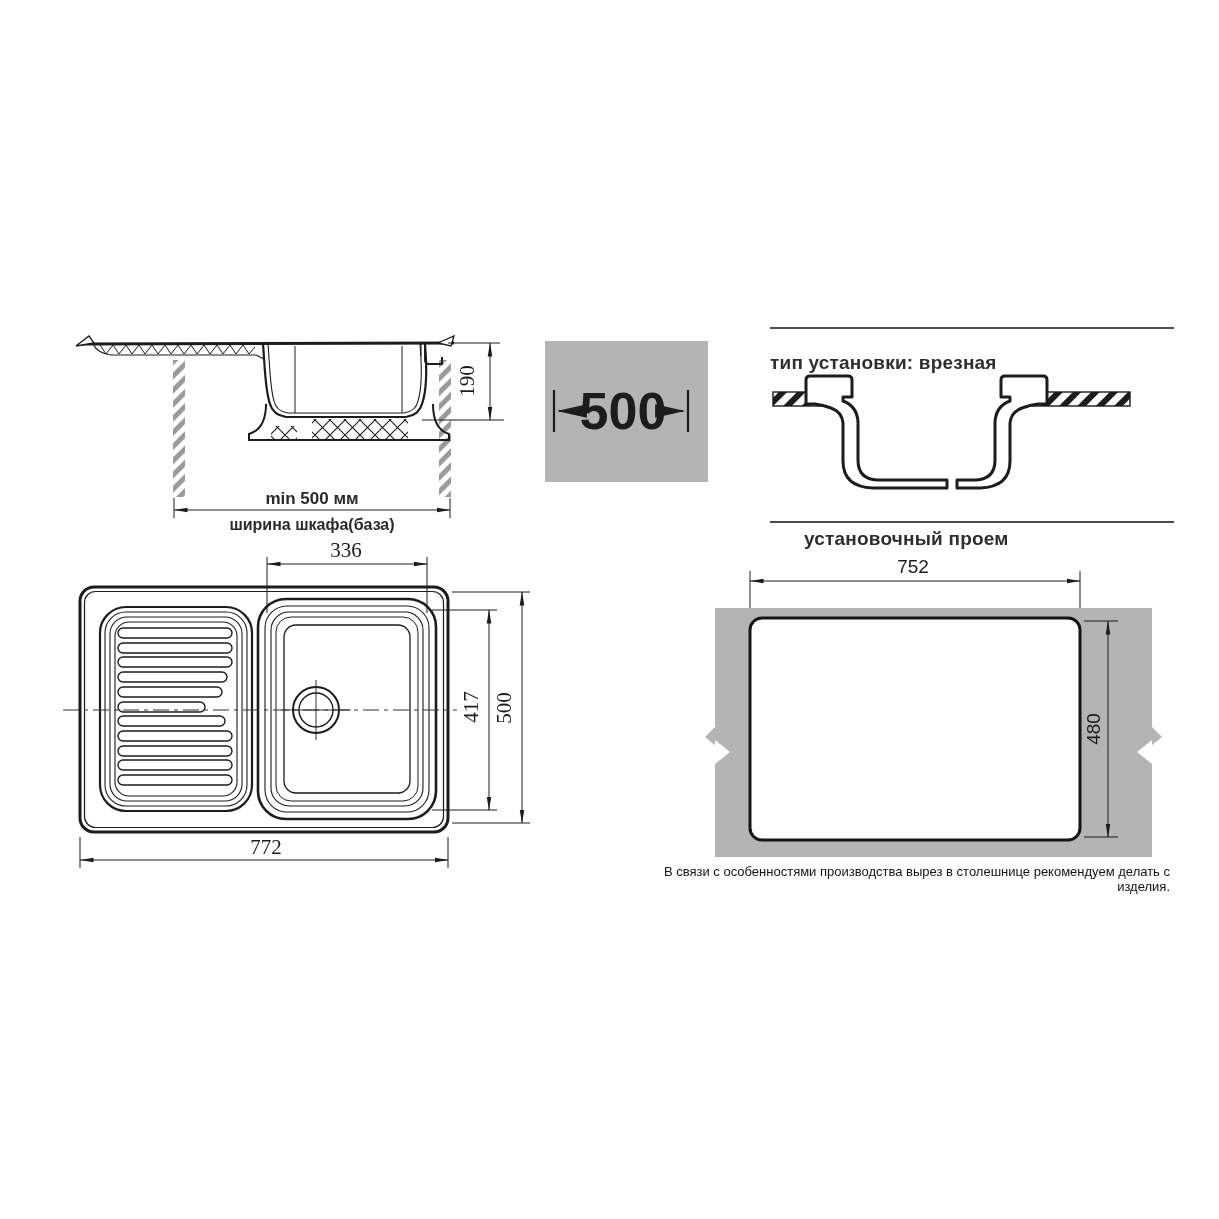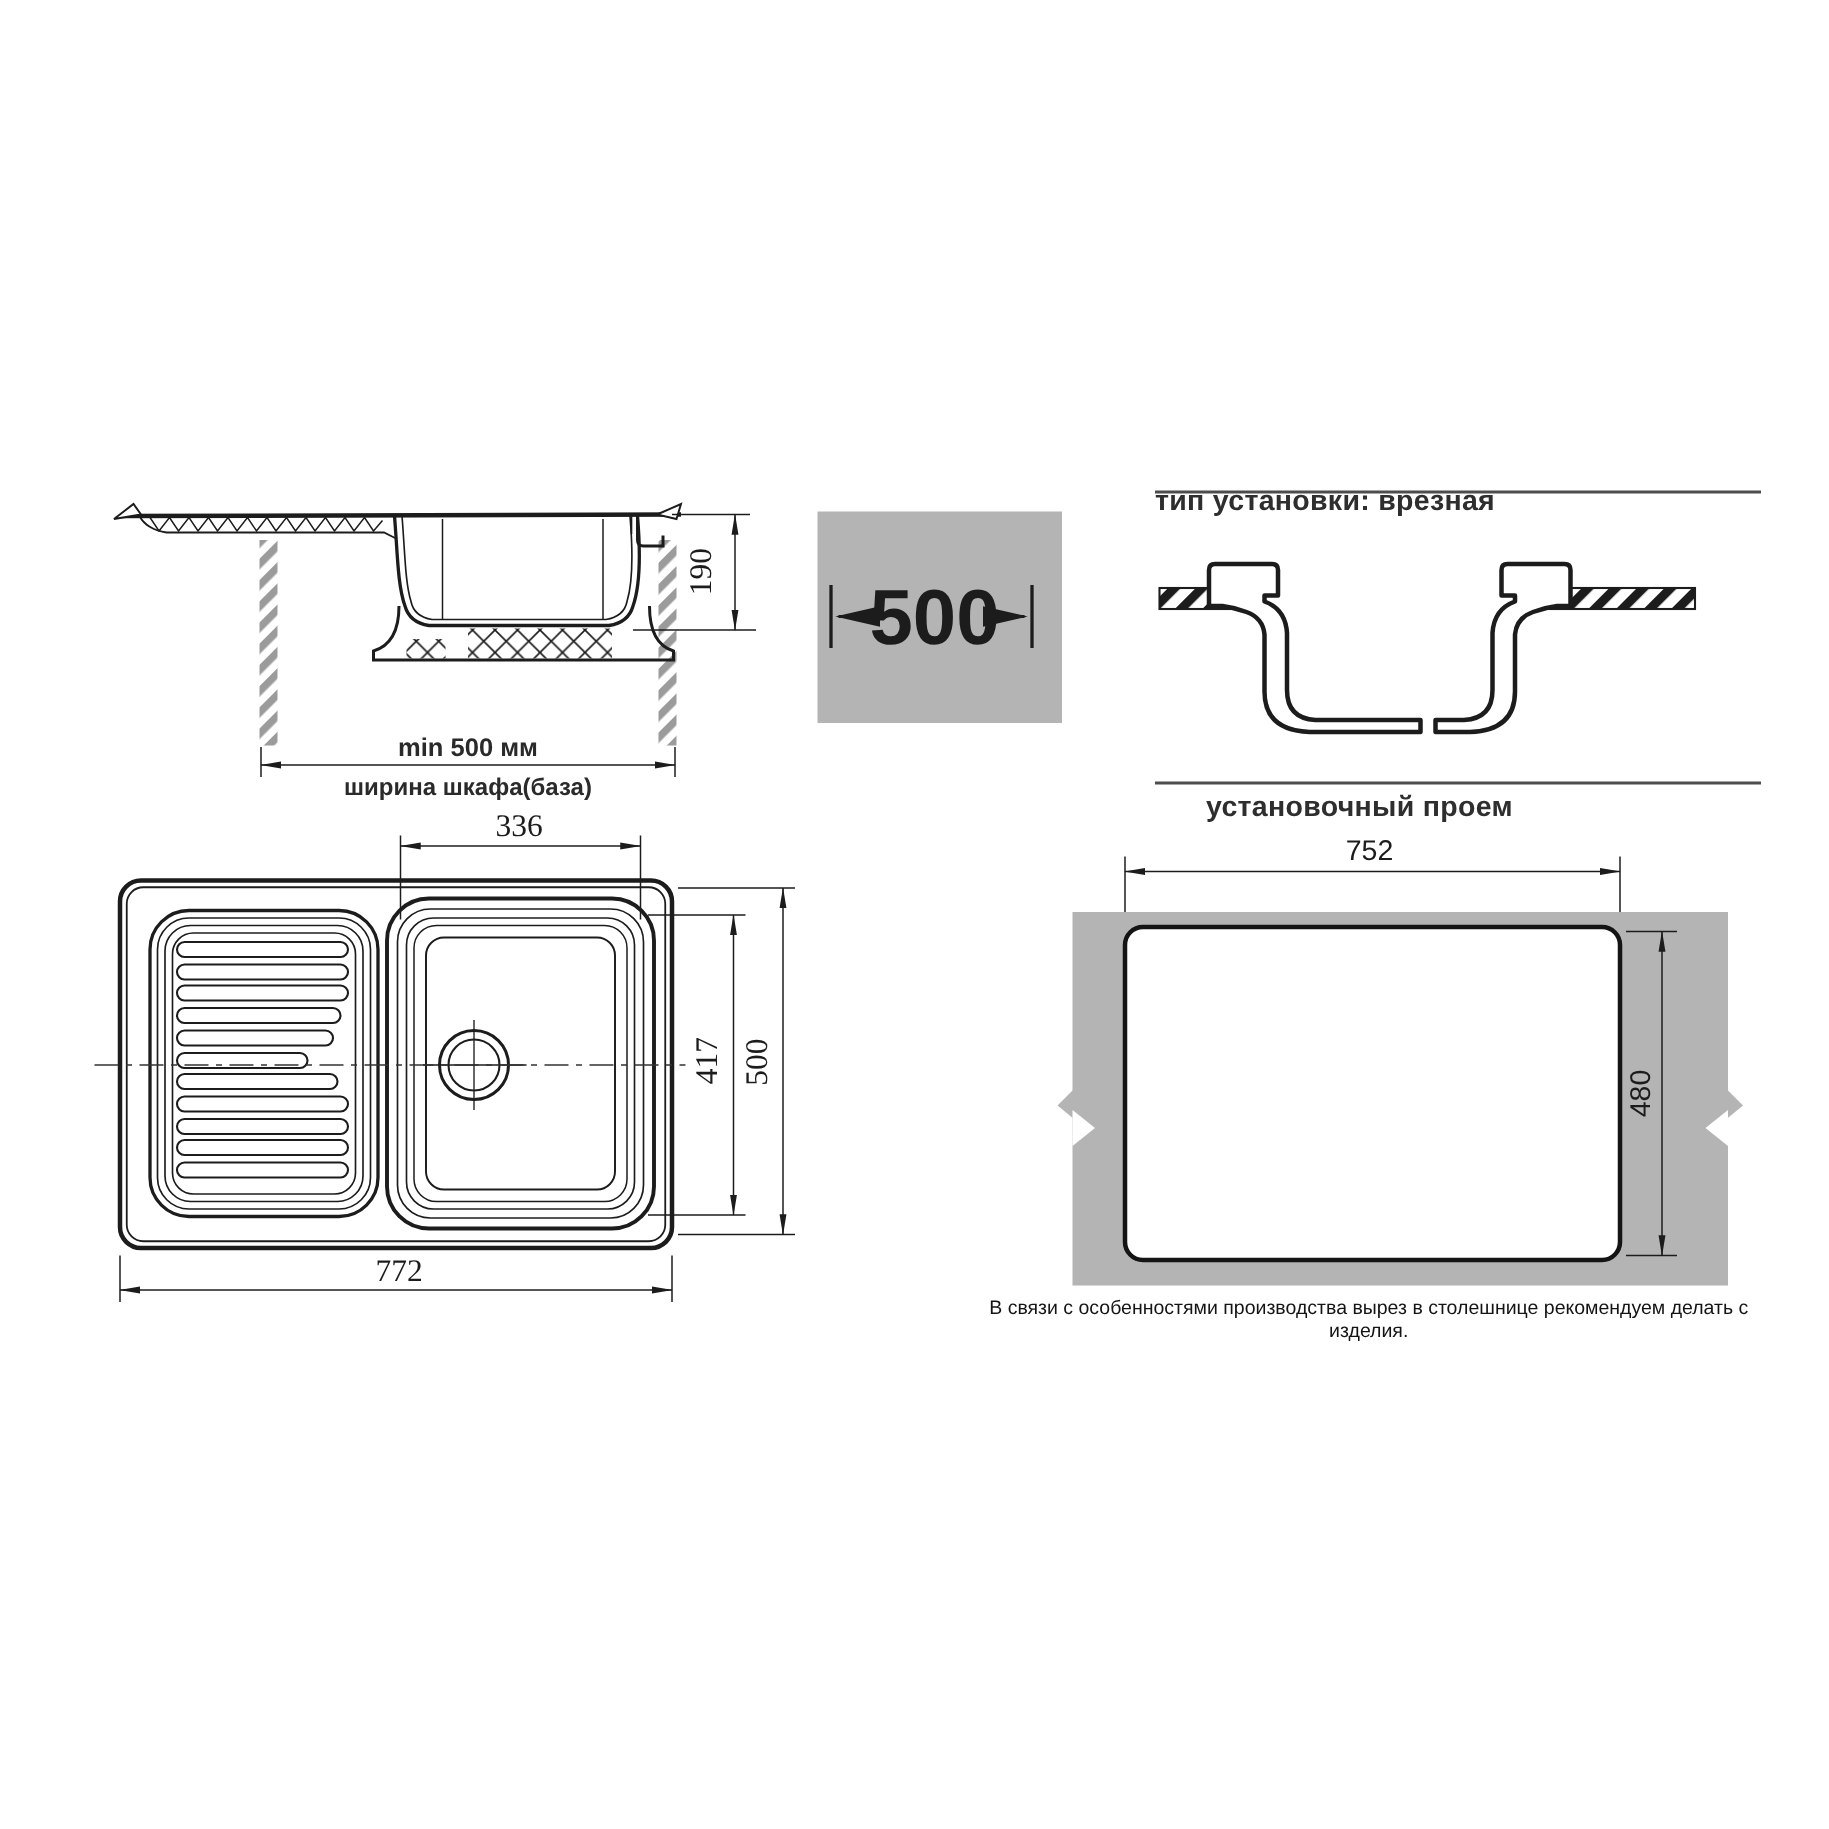--- a/index.html
+++ b/index.html
@@ -84,21 +84,21 @@
     </defs>
     <rect x="0" y="0" width="163" height="141" fill="#b4b4b4"></rect>
     <line class="ln" x1="9" y1="49" x2="9" y2="91" stroke-width="2.2"></line>
     <line class="ln" x1="143" y1="49" x2="143" y2="91" stroke-width="2.2"></line>
     <line class="ln" x1="31" y1="70" x2="14" y2="70" stroke-width="2" marker-end="url(#m-b)"></line>
     <line class="ln" x1="121" y1="70" x2="138" y2="70" stroke-width="2" marker-end="url(#m-b)"></line>
     <text class="bigDim" text-anchor="middle" x="78" y="88">500</text>
   </svg>
 
   <div class="rule" style="left:770px; top:327px; width:404px;"></div>
-  <div class="heading" style="left:770px; top:324px;">тип установки: врезная</div>
+  <div class="heading" style="left:770px; top:352px;">тип установки: врезная</div>
 
   <svg style="left:772px; top:362px;" width="408" height="140" viewBox="0 0 408 140">
     <defs>
       <pattern id="bh" width="13" height="13" patternUnits="userSpaceOnUse" patternTransform="rotate(45)">
         <rect width="13" height="13" fill="#ffffff"></rect>
         <rect width="6" height="13" fill="#1c1c1c"></rect>
       </pattern>
     </defs>
     <rect x="1" y="30" width="49" height="14" fill="url(#bh)" stroke="#1c1c1c" stroke-width="1.4"></rect>
     <rect x="261" y="30" width="97" height="14" fill="url(#bh)" stroke="#1c1c1c" stroke-width="1.4"></rect>
@@ -131,21 +131,21 @@
     <rect x="50" y="63" width="330" height="222" rx="12" fill="#ffffff" stroke="#141414" stroke-width="3"></rect>
 
     <g>
       <line class="ln" x1="384" y1="66" x2="418" y2="66" stroke-width="1"></line>
       <line class="ln" x1="384" y1="282" x2="418" y2="282" stroke-width="1"></line>
       <line class="ln" x1="408" y1="66" x2="408" y2="282" stroke-width="1" marker-start="url(#m-c)" marker-end="url(#m-c)"></line>
       <text class="dimSans" text-anchor="middle" transform="translate(400,174) rotate(-90)">480</text>
     </g>
   </svg>
 
-  <div class="note" style="left:655px; top:864px; width:515px;text-align:center;">В связи с особенностями производства вырез в столешнице рекомендуем делать с изделия.</div>
+  <div class="note" style="left:655px; top:864px; width:515px;">В связи с особенностями производства вырез в столешнице рекомендуем делать с изделия.</div>
 
   <svg style="left:60px; top:545px;" width="486" height="335" viewBox="0 0 486 335">
     <defs>
       <marker id="m-t" viewBox="0 0 14 7" refX="13.5" refY="3.5" markerWidth="14" markerHeight="7" orient="auto-start-reverse">
         <path d="M14,3.5 L0,1.2 L0,5.8 Z" fill="#1c1c1c"></path>
       </marker>
     </defs>
 
     <g>
       <text class="dimS" text-anchor="middle" x="286" y="12">336</text>

